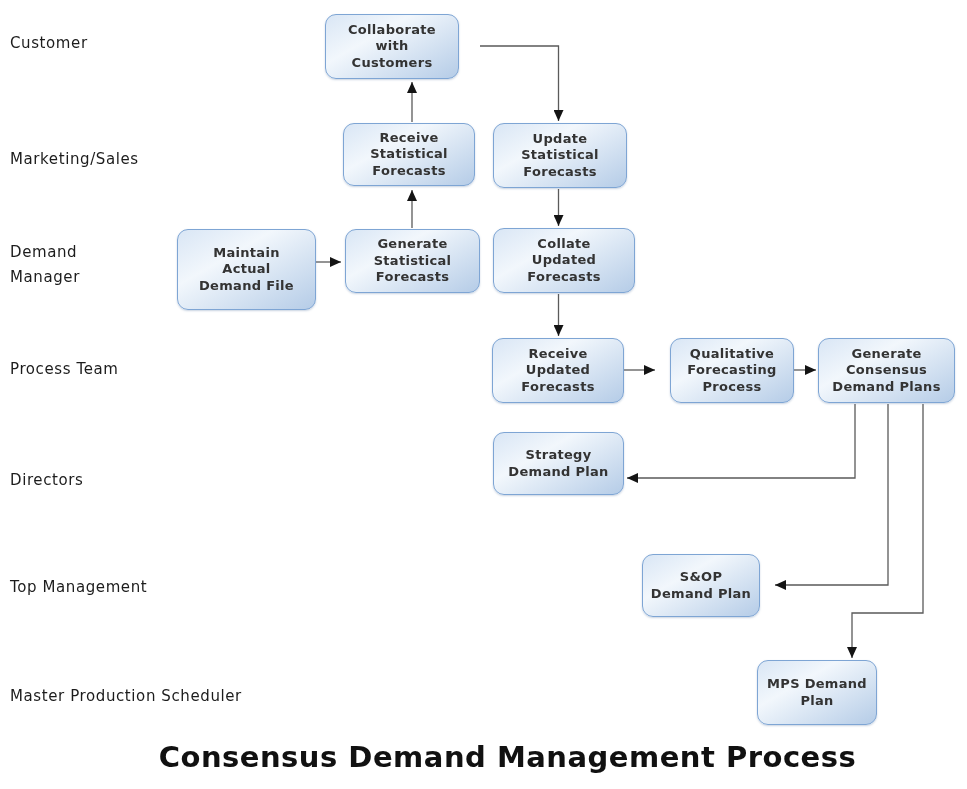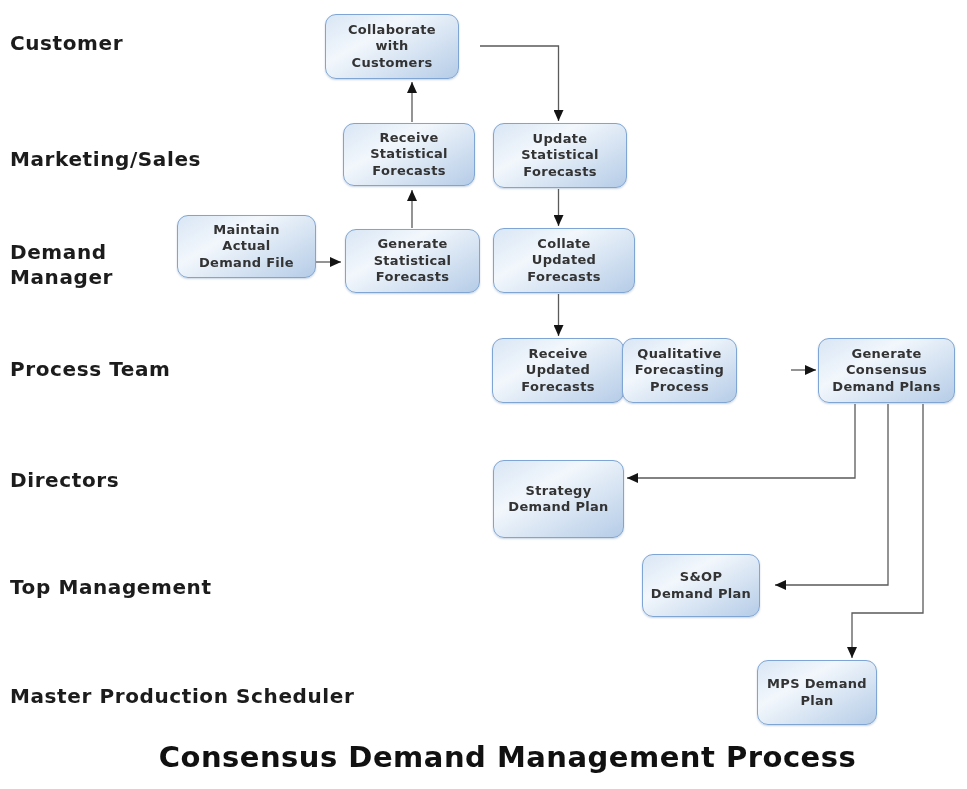--- a/index.html
+++ b/index.html
@@ -13,22 +13,22 @@
   .canvas {
     position: relative;
     width: 967px;
     height: 789px;
     background: #ffffff;
     font-family: "DejaVu Sans", "Liberation Sans", sans-serif;
   }
   .lane-label {
     position: absolute;
     left: 10px;
-    font-weight: bold;
-    font-size: 20px;
+    font-weight: normal;
+    font-size: 15px;
     line-height: 25px;
     letter-spacing: 0.6px;
     color: var(--label-color, #1c1c1c);
     white-space: pre-line;
   }
   .node {
     position: absolute;
     box-sizing: border-box;
     border: 1.5px solid var(--node-border, #7ea5d4);
     border-radius: 11px;
@@ -97,48 +97,48 @@
       <path d="M558.5,189 V226" marker-end="url(#arrow)"></path>
       <path d="M558.5,294 V336" marker-end="url(#arrow)"></path>
       <path d="M624,370 H655" marker-end="url(#arrow)"></path>
       <path d="M791,370 H816" marker-end="url(#arrow)"></path>
       <path d="M855,404 V478 H627" marker-end="url(#arrow)"></path>
       <path d="M888,404 V585 H775" marker-end="url(#arrow)"></path>
       <path d="M923,404 V613 H852 V658" marker-end="url(#arrow)"></path>
     </g>
   </svg>
 
-  <div class="node" style="left:177px; top:215px; width:139px; height:63px">Maintain
+  <div class="node" style="left:177px; top:229px; width:139px; height:81px">Maintain
 Actual
 Demand File</div>
   <div class="node" style="left:345px; top:229px; width:135px; height:64px">Generate
 Statistical
 Forecasts</div>
   <div class="node" style="left:343px; top:123px; width:132px; height:63px">Receive
 Statistical
 Forecasts</div>
   <div class="node" style="left:325px; top:14px; width:134px; height:65px">Collaborate
 with
 Customers</div>
   <div class="node" style="left:493px; top:123px; width:134px; height:65px">Update
 Statistical
 Forecasts</div>
   <div class="node" style="left:493px; top:228px; width:142px; height:65px">Collate
 Updated
 Forecasts</div>
   <div class="node" style="left:492px; top:338px; width:132px; height:65px">Receive
 Updated
 Forecasts</div>
-  <div class="node" style="left:622px; top:338px; width:115px; height:65px">Qualitative
+  <div class="node" style="left:670px; top:338px; width:124px; height:65px">Qualitative
 Forecasting
 Process</div>
   <div class="node" style="left:818px; top:338px; width:137px; height:65px">Generate
 Consensus
 Demand Plans</div>
-  <div class="node" style="left:493px; top:460px; width:131px; height:78px">Strategy
+  <div class="node" style="left:493px; top:432px; width:131px; height:63px">Strategy
 Demand Plan</div>
   <div class="node" style="left:642px; top:554px; width:118px; height:63px">S&amp;OP
 Demand Plan</div>
   <div class="node" style="left:757px; top:660px; width:120px; height:65px">MPS Demand
 Plan</div>
 
   <div class="diagram-title">Consensus Demand Management Process</div>
 
 </div>
 

